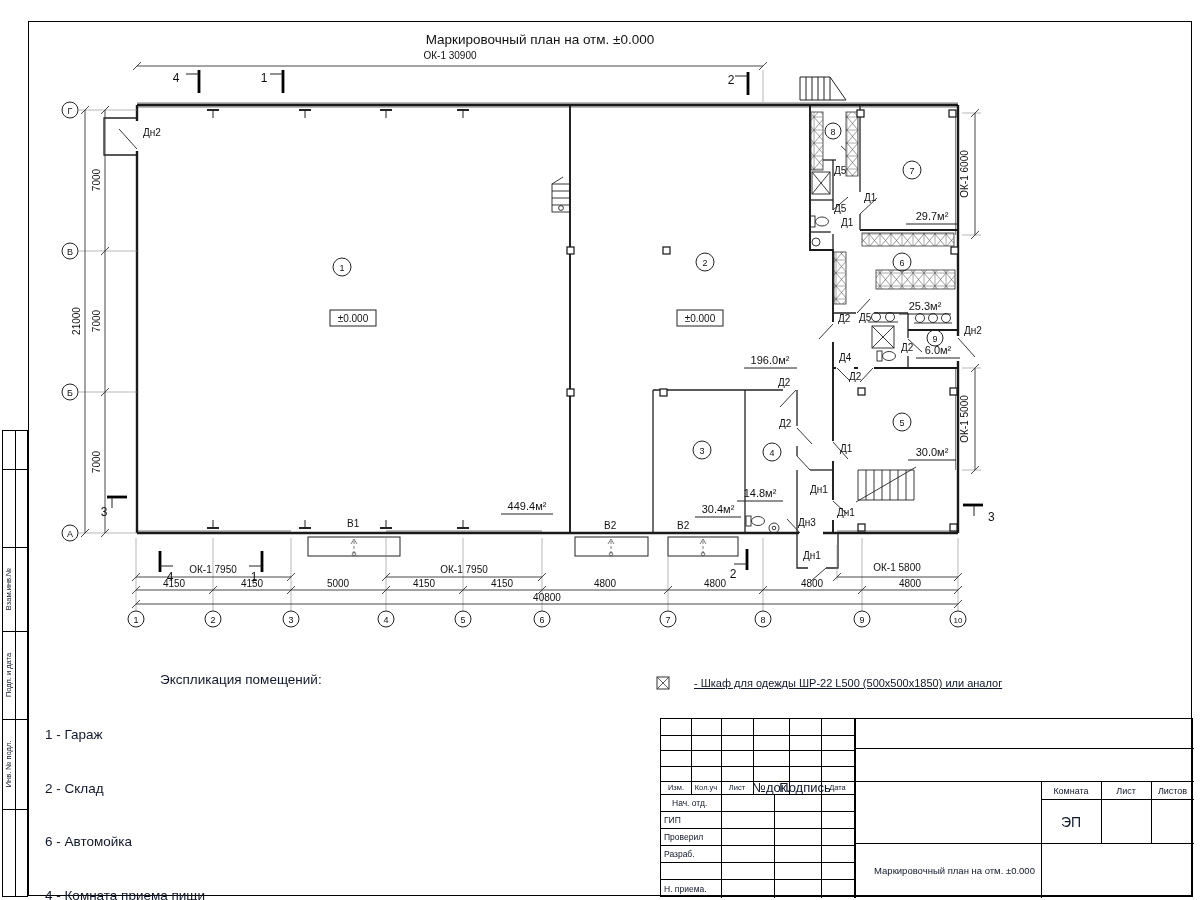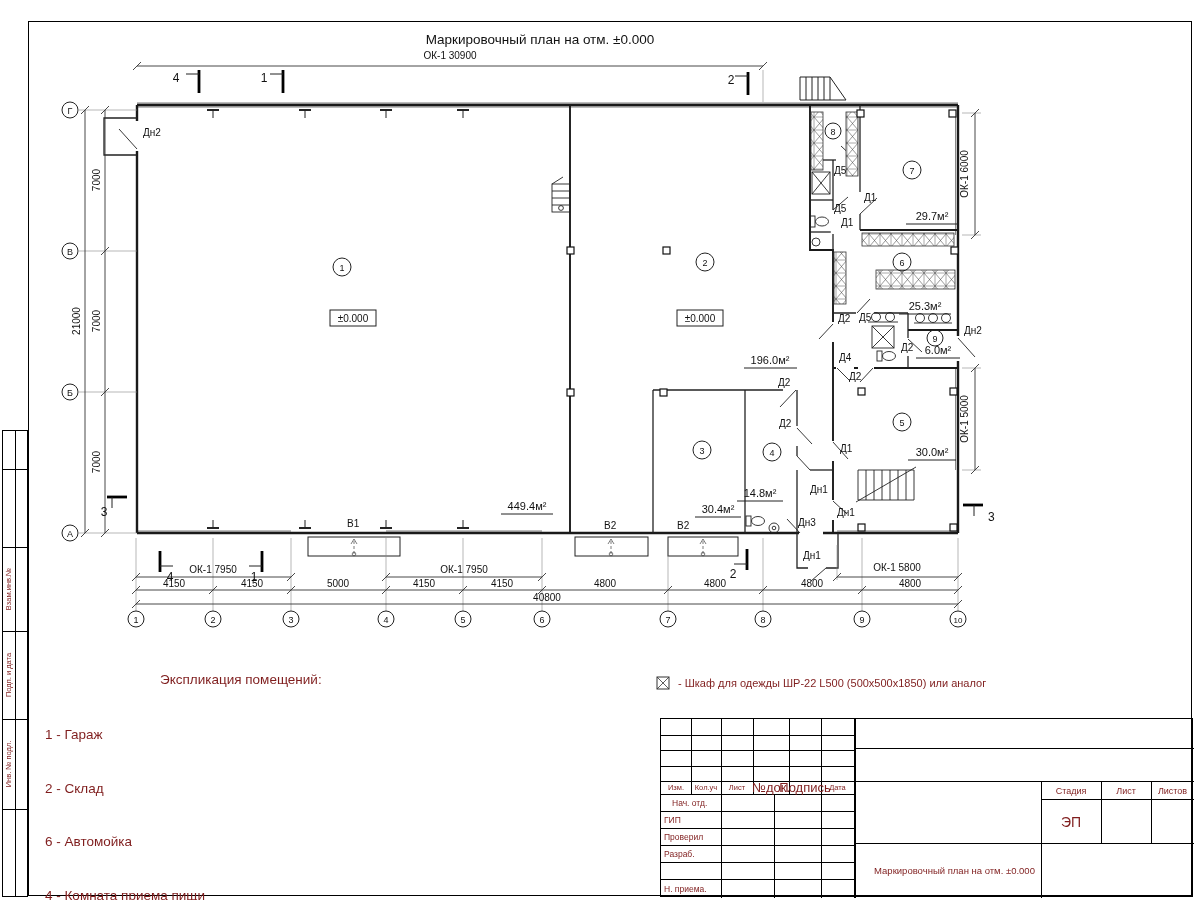--- a/index.html
+++ b/index.html
@@ -1,17 +1,17 @@
 <!DOCTYPE html>
 <html><head>
 <meta charset="utf-8">
 <style>
   html,body{margin:0;padding:0;background:#e8e8e8;}
   #sheet{position:relative;width:1200px;height:900px;background:#fff;overflow:hidden;
-         font-family:"Liberation Sans",sans-serif;color:#7f1d1d;}
+         font-family:"Liberation Sans",sans-serif;color:#0f172a;}
   #plan-svg{position:absolute;left:0;top:0;}
   .frame{position:absolute;left:28px;top:21px;width:1164px;height:875px;
          border:1.8px solid #000;box-sizing:border-box;}
   
   .w2{stroke:#1a1a1a;stroke-width:2.4;fill:none;stroke-linecap:butt;}
   .w18{stroke:#1a1a1a;stroke-width:1.9;fill:none;}
   .w14{stroke:#222;stroke-width:1.3;fill:none;}
   .w1{stroke:#222;stroke-width:1;fill:none;}
   .thin{stroke:#444;stroke-width:.7;fill:none;}
   .ext{stroke:#888;stroke-width:.6;fill:none;}
@@ -22,21 +22,21 @@
   .col{stroke:#111;stroke-width:1.2;fill:#fff;}
   text{fill:#111;font-family:"Liberation Sans",sans-serif;}
   .t9{font-size:9px;}.t10{font-size:10px;}
   .t12{font-size:12px;}.t14{font-size:13.5px;}
   .mid{text-anchor:middle;}
   .ar{font-size:11px;text-anchor:middle;}
   
   .legend-title{position:absolute;left:160px;top:672px;font-size:13.5px;}
   .legend-list{position:absolute;left:45px;top:690px;font-size:13.5px;line-height:17.9px;white-space:pre;}
   .note{position:absolute;left:656px;top:676px;font-size:11px;}
-  .note span.ntext{position:relative;top:-3px;margin-left:8px;}
+  .note span.ntext{position:relative;top:-3px;margin-left:24px;text-decoration:underline;}
   
   .tb{position:absolute;left:660px;top:718px;width:533px;height:179px;
       border:1.6px solid #000;box-sizing:border-box;font-size:9px;}
   .tb .ln{position:absolute;background:#000;}
   .tb .cell{position:absolute;display:flex;align-items:center;justify-content:center;text-align:left;}
   .tb .lcell{position:absolute;display:flex;align-items:center;padding-left:3px;}
   
   .ss{position:absolute;left:2px;top:430px;width:26px;height:467px;
       border:1.2px solid #000;box-sizing:border-box;}
   .ss .ln{position:absolute;background:#000;}
@@ -521,21 +521,21 @@
     <div class="lcell" style="left:0;top:161px;width:60px;height:17px;font-size:8.5px">Н. приема.</div>
 
     <div class="ln" style="left:195px;top:29px;width:338px;height:1px"></div>
     <div class="ln" style="left:195px;top:62px;width:338px;height:1.4px"></div>
     <div class="ln" style="left:380px;top:62px;width:1.4px;height:117px"></div>
     <div class="ln" style="left:440px;top:62px;width:1px;height:62px"></div>
     <div class="ln" style="left:490px;top:62px;width:1px;height:62px"></div>
     <div class="ln" style="left:380px;top:80px;width:153px;height:1px"></div>
     <div class="ln" style="left:195px;top:124px;width:338px;height:1.4px"></div>
 
-    <div class="cell" style="left:380px;top:63px;width:60px;height:17px;font-size:9px">Стадия</div>
+    <div class="cell" style="left:380px;top:63px;width:60px;height:17px;font-size:9px">Комната</div>
     <div class="cell" style="left:440px;top:63px;width:50px;height:17px;font-size:9px">Лист</div>
     <div class="cell" style="left:490px;top:63px;width:43px;height:17px;font-size:9px">Листов</div>
     <div class="cell" style="left:380px;top:81px;width:60px;height:43px;font-size:14px">ЭП</div>
 
     <div class="cell" style="left:195px;top:124px;width:185px;height:55px;font-size:9.5px;padding:0 6px">Маркировочный план на отм. ±0.000</div>
   </div>
 
   <div class="ss">
     <div class="ln" style="left:12px;top:0;width:1px;height:465px"></div>
     <div class="ln" style="left:0;top:38px;width:24px;height:1px"></div>

